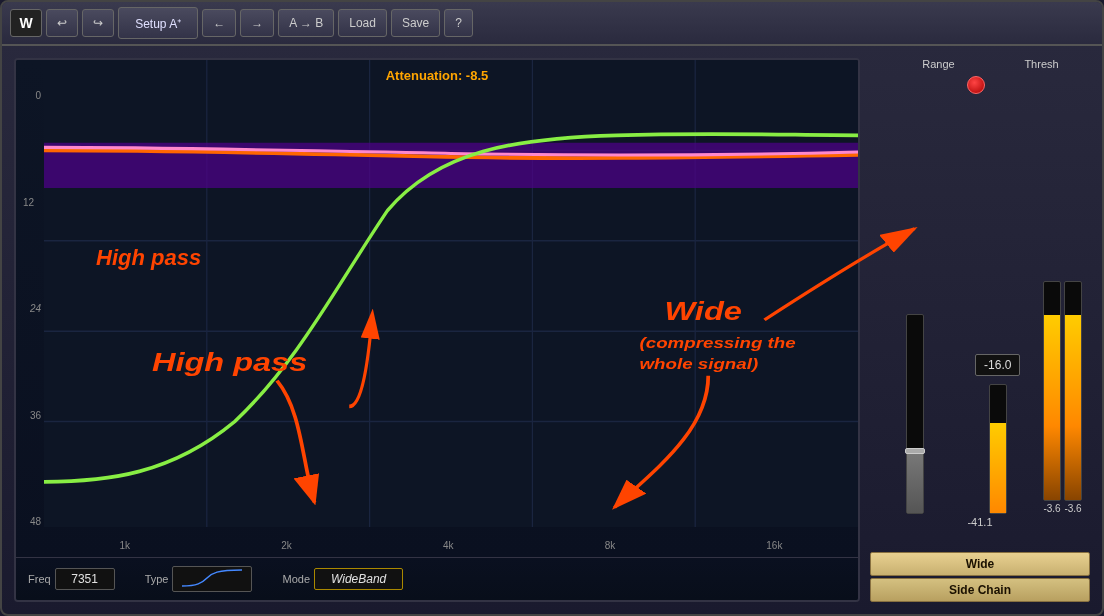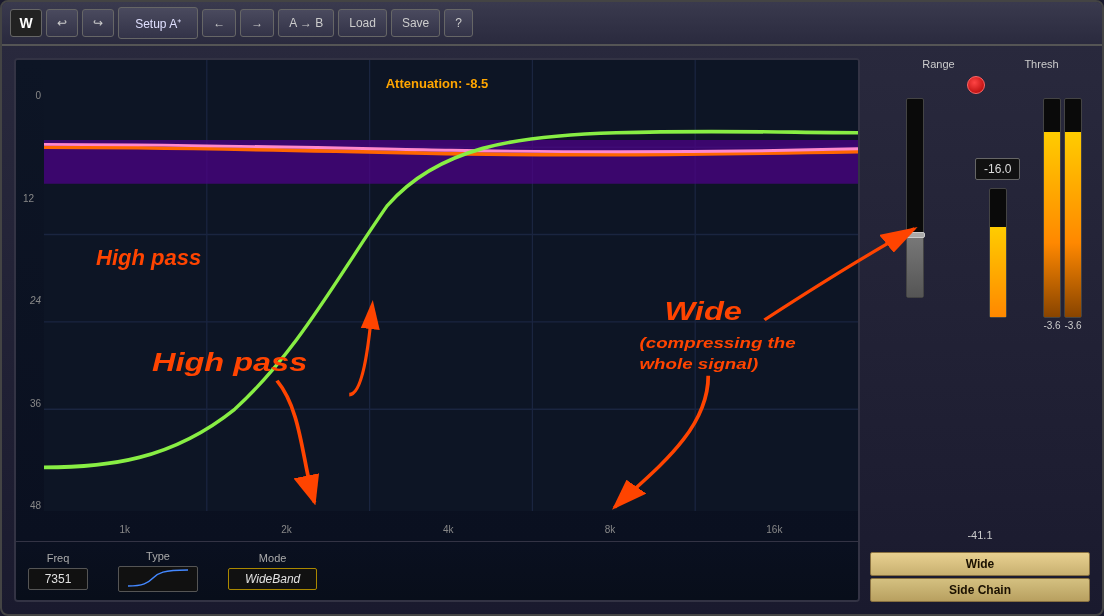--- a/index.html
+++ b/index.html
@@ -80,21 +80,21 @@
       overflow: hidden;
     }
     .eq-display {
       flex: 1;
       position: relative;
       background: linear-gradient(180deg, #0d1525 0%, #0a1020 100%);
     }
     
     .attenuation-label {
       position: absolute;
-      top: 16px;
+      top: 8px;
       left: 50%;
       transform: translateX(-50%);
       color: #ffa500;
       font-size: 13px;
       font-weight: bold;
       z-index: 10;
     }
     
     .eq-svg {
       width: 100%;
@@ -104,21 +104,21 @@
     .eq-controls {
       display: flex;
       align-items: center;
       padding: 8px 12px;
       gap: 30px;
       background: linear-gradient(180deg, #0a1020 0%, #080e1a 100%);
       border-top: 1px solid #334;
     }
     .control-group {
       display: flex;
-      flex-direction: column;
+      flex-direction: row;
       align-items: center;
       gap: 4px;
     }
     .control-label {
       color: #aaa;
       font-size: 11px;
     }
     .control-value {
       background: #111;
       border: 1px solid #555;
@@ -149,21 +149,21 @@
       padding: 3px 16px;
       min-width: 80px;
       text-align: center;
       font-style: italic;
     }
     
     .right-panel {
       width: 220px;
       display: flex;
       flex-direction: column;
-      gap: 11px;
+      gap: 24px;
     }
     .thresh-knob {
       width: 18px;
       height: 18px;
       background: radial-gradient(circle at 40% 35%, #ff4444, #aa0000);
       border-radius: 50%;
       border: 1px solid #ff6666;
       margin: 2px auto;
     }
     
@@ -313,21 +313,21 @@
 
           <div style="display:flex; gap:6px; margin-bottom:4px; justify-content:space-around; padding-left:20px;">
             <span style="color:#ccc;font-size:11px;text-align:center;flex:1;">Range</span>
             <span style="color:#ccc;font-size:11px;text-align:center;flex:1;">Thresh</span>
           </div>
 
           <div style="display:flex; justify-content:flex-end; padding-right:8px; margin-bottom:2px;">
             <div class="thresh-knob"></div>
           </div>
 
-          <div style="display:flex; gap:8px; flex:1; align-items:flex-start; padding:0 8px;">
+          <div style="display:flex; gap:8px; flex:1; align-items:flex-end; padding:0 8px;">
 
             <div style="display:flex; flex-direction:column; align-items:center; gap:4px; flex:1;">
               <div style="flex:1; width:18px; background:#0a0a0a; border:1px solid #444; border-radius:2px; position:relative; min-height:200px;">
                 <div style="position:absolute; bottom:0; width:100%; height:30%; background:linear-gradient(180deg,#777,#555);"></div>
 
                 <div style="position:absolute; bottom:30%; left:-2px; right:-2px; height:6px; background:#aaa; border-radius:2px; border:1px solid #ccc;"></div>
               </div>
             </div>
 
             <div style="display:flex; flex-direction:column; align-items:center; gap:4px; flex:1;">

